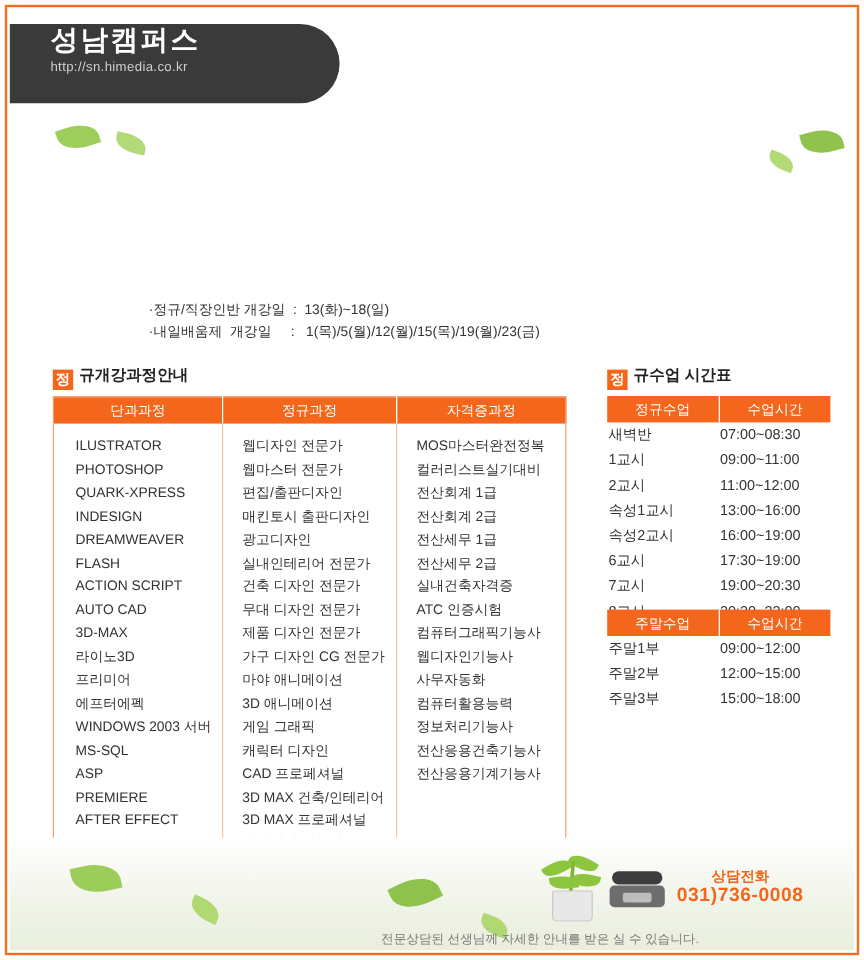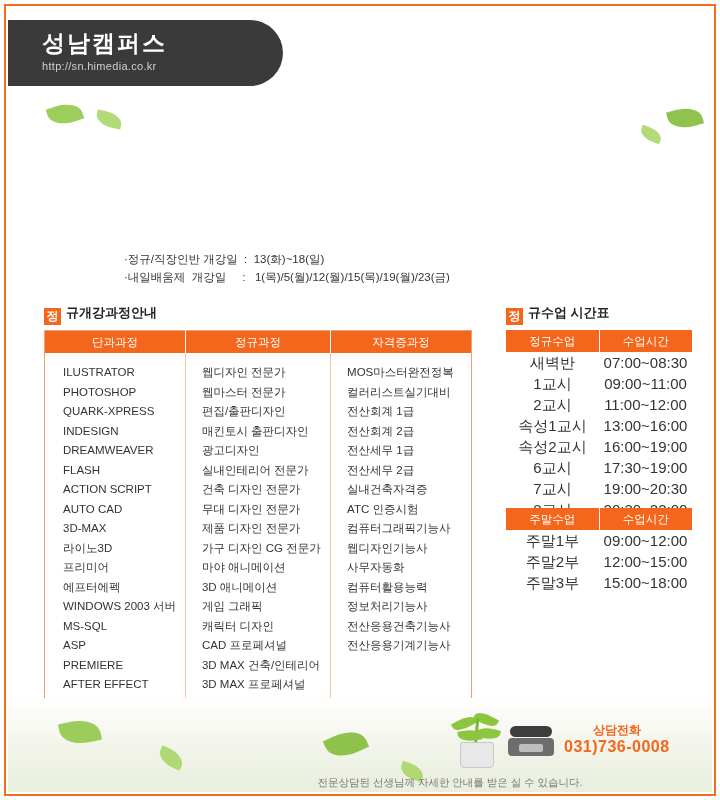--- a/index.html
+++ b/index.html
@@ -36,21 +36,21 @@
 
   
   .header-bar {
     position: absolute;
     left: 0; top: 12px;
     width: 275px;
     height: 66px;
     background: #3a3a3a;
     border-radius: 0 34px 34px 0;
     box-sizing: border-box;
-    padding: 10px 0 0 34px;
+    padding: 0 0 0 34px;
     color: #ffffff;
   }
   .site-title {
     font-size: 23px;
     font-weight: bold;
     letter-spacing: 2px;
     line-height: 26px;
     color: #ffffff;
   }
   .site-url {
@@ -195,23 +195,22 @@
     background: #f4661b;
     color: #ffffff;
     font-size: 11.5px;
     font-weight: normal;
     height: 20px;
     text-align: center;
     border-right: 1px solid #ffffff;
   }
   .sched th:last-child { border-right: none; }
   .sched td {
-    font-size: 15px;
+    font-size: 12px;
     color: #333333;
-    text-align: center;
     height: 19px;
     line-height: 19px;
   }
   #sched1 { left: 498px; top: 322px; position: absolute; }
   #sched2 { left: 498px; top: 500px; position: absolute; }
 
   
   .bottom-band {
     position: absolute;
     left: 0; top: 690px;

